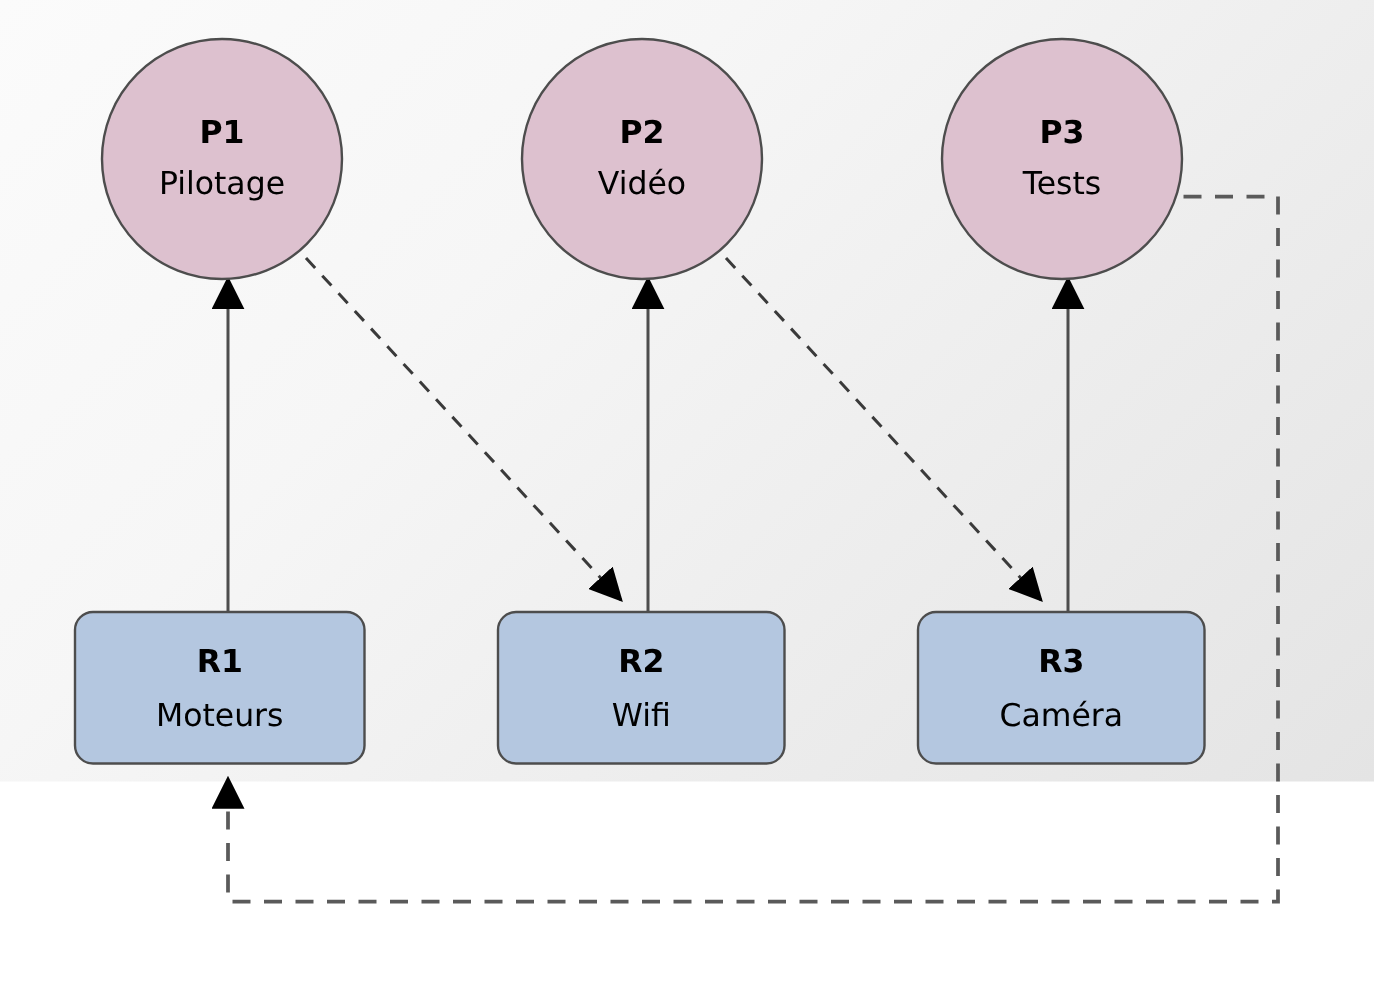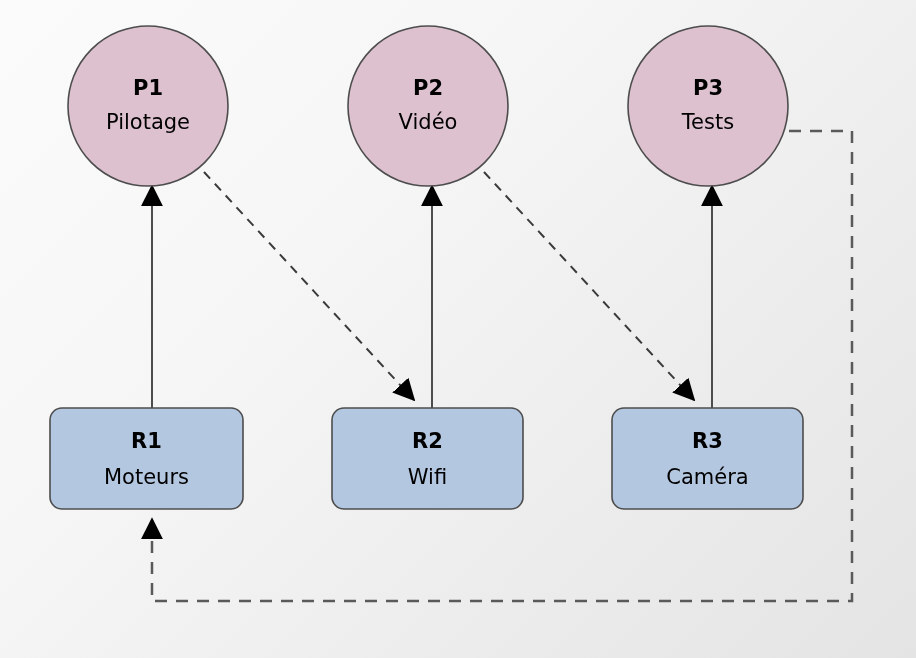--- a/index.html
+++ b/index.html
@@ -8,21 +8,21 @@
   }
   body {
     width: 916px;
     height: 658px;
     overflow: hidden;
     font-family: "DejaVu Sans", "Liberation Sans", sans-serif;
   }
   #diagram-root {
     position: relative;
     width: 916px;
-    height: 658px;
+    height: 521px;
     background: linear-gradient(135deg, #fbfbfb 0%, #f6f6f6 35%, #ececec 70%, #e4e4e4 100%);
   }
   #diagram-svg {
     position: absolute;
     left: 0;
     top: 0;
     width: 916px;
     height: 658px;
     display: block;
   }

